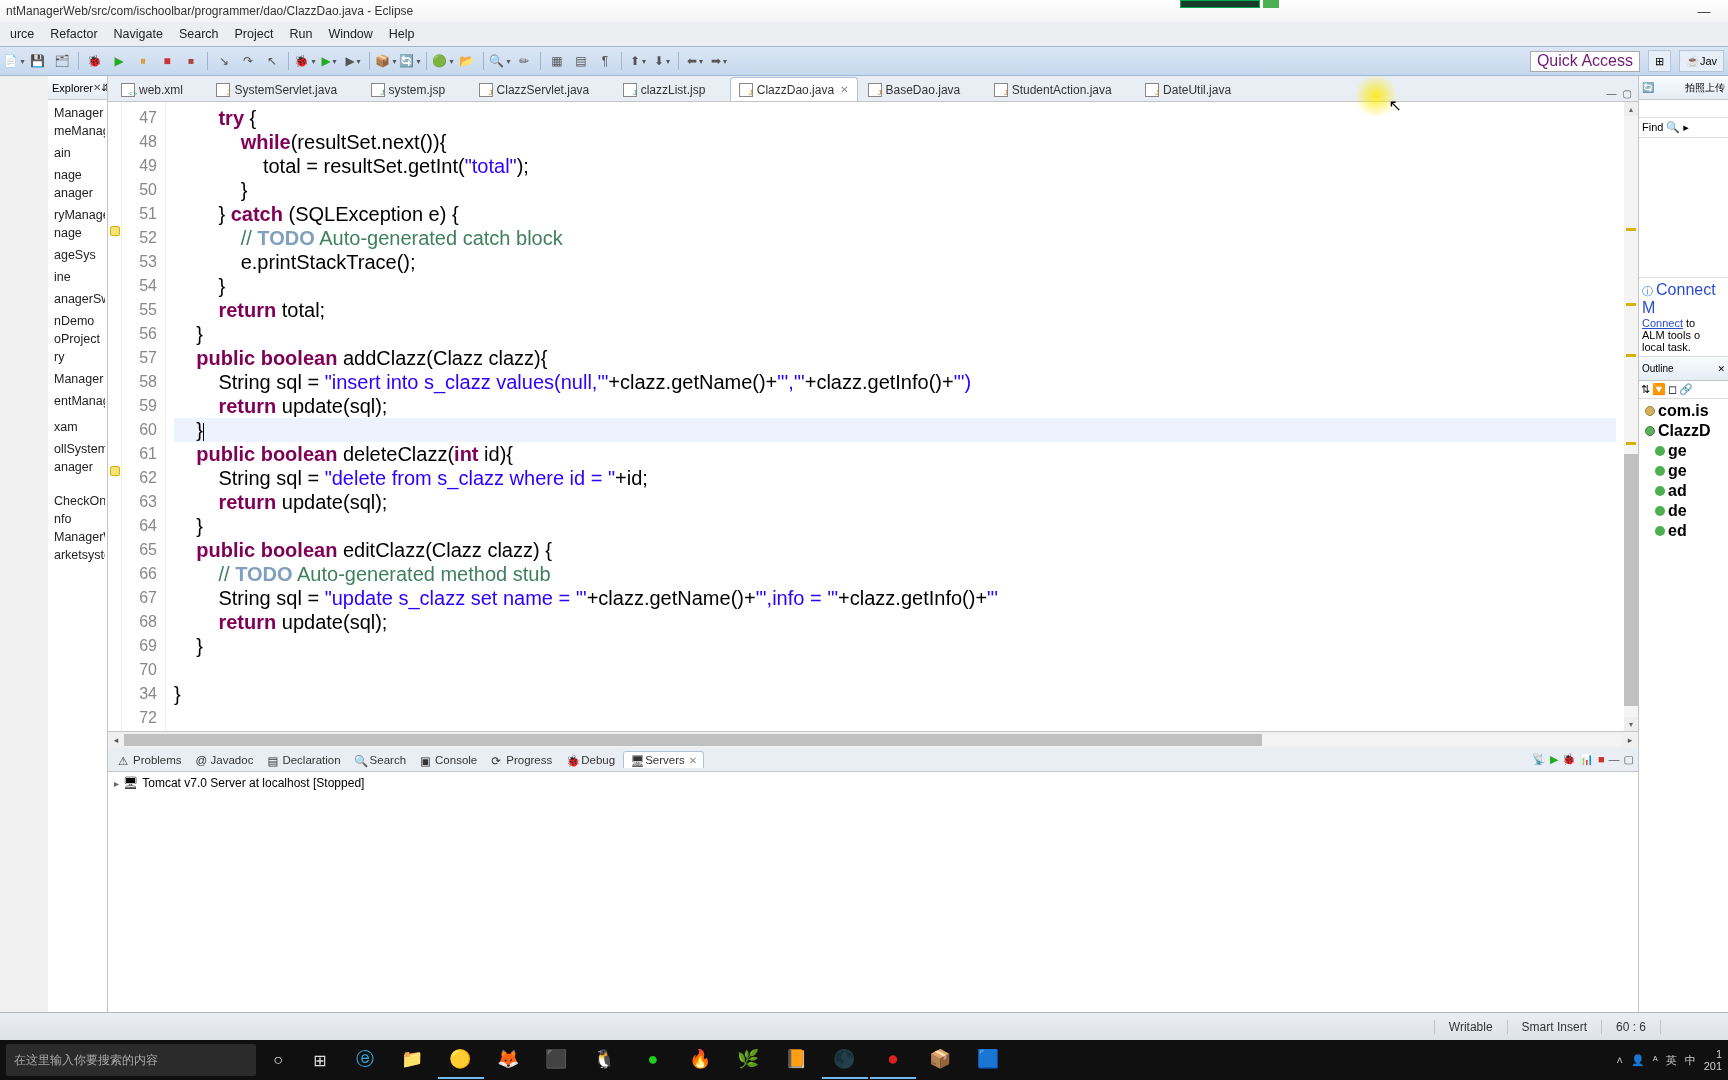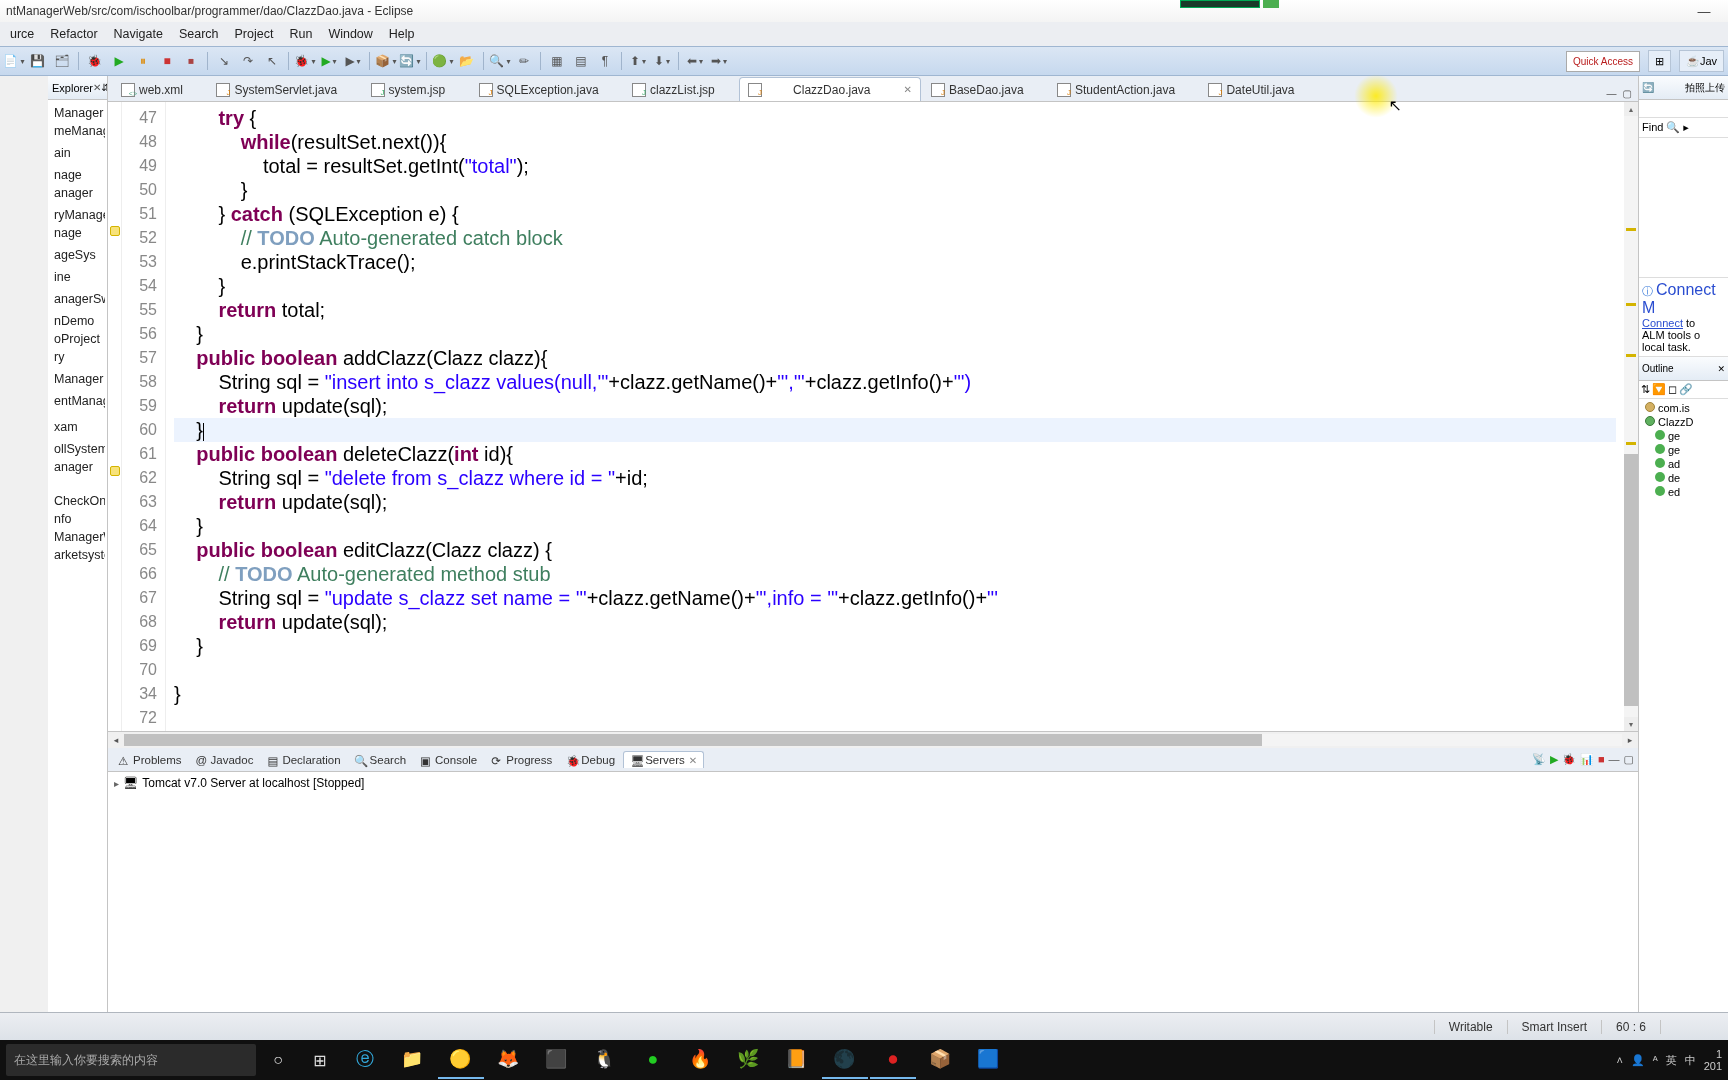--- a/index.html
+++ b/index.html
@@ -13,40 +13,40 @@
 
 
 .menu-bar { height: 24px; background: #eceef2; display: flex; align-items: center; padding: 0 2px; font-size: 12.5px; color: #222; }
 .menu-item { padding: 3px 8px; cursor: pointer; }
 
 
 .toolbar { height: 30px; background: linear-gradient(#dbe6f4, #c6d8ee); border-top: 1px solid #9fb6d1; border-bottom: 1px solid #9fb6d1; display: flex; align-items: center; padding: 0 4px; gap: 4px; }
 .tb-btn { width: 20px; height: 20px; border-radius: 2px; display: flex; align-items: center; justify-content: center; font-size: 12px; color: #555; }
 .tb-sep { width: 1px; height: 18px; background: #a0b4cc; margin: 0 2px; }
 .tb-drop::after { content: "▾"; font-size: 8px; margin-left: 2px; color: #555; }
-.quick-access { margin-left: auto; border: 1px solid #aaa; background: #fff; padding: 2px 6px; height: 21px; font-size: 10px; color: #b91c1c; display: flex; align-items: center; justify-content: center; }
+.quick-access { margin-left: auto; border: 1px solid #aaa; background: #fff; padding: 2px 6px; height: 21px; font-size: 16px; color: #701a75; display: flex; align-items: center; justify-content: center; }
 .persp-btn { border: 1px solid #b5c4d6; padding: 2px 6px; height: 22px; font-size: 11px; margin-left: 4px; display: flex; align-items: center; background: #e6eef8; }
 
 
 .main { display: flex; height: calc(100% - 22px - 24px - 30px - 28px - 40px); padding-left: 48px; }
 .left-pane { width: 60px; background: #fff; border-right: 1px solid #c4c4c4; overflow: hidden; }
 .pane-header { height: 24px; background: linear-gradient(#fafcfe, #e4ecf5); border-bottom: 1px solid #c4c4c4; display: flex; align-items: center; padding: 0 4px; font-size: 11px; }
 .pane-header .pane-close { margin-left: auto; font-size: 10px; color: #555; }
 .pane-header .pane-icons { display: flex; gap: 3px; margin-left: auto; }
 .pane-header .pane-icons span { font-size: 10px; }
 .tree { padding: 4px 2px; font-size: 12.5px; color: #222; }
 .tree .node { padding: 2px 0 2px 4px; white-space: nowrap; overflow: hidden; }
 
 
 .center { flex: 1; display: flex; flex-direction: column; overflow: hidden; }
 .tab-row { height: 26px; background: #e9eef5; display: flex; align-items: flex-end; border-bottom: 1px solid #c4c4c4; padding-left: 4px; }
 .tab { height: 24px; display: flex; align-items: center; padding: 0 8px; font-size: 12px; color: #333; border: 1px solid transparent; border-bottom: none; border-radius: 4px 4px 0 0; margin-right: 1px; cursor: pointer; position: relative; }
 .tab .tab-icon { width: 14px; height: 14px; margin-right: 4px; display: inline-block; }
 .tab .tab-close { margin-left: 6px; font-size: 10px; color: #888; visibility: hidden; }
-.tab.active { background: #fff; border-color: #b2c2d6; gap: 27px; }
+.tab.active { background: #fff; border-color: #b2c2d6; }
 .tab.active .tab-close { visibility: visible; }
 .tab-controls { margin-left: auto; display: flex; gap: 2px; padding-right: 4px; align-items: center; }
 .tab-controls span { font-size: 10px; color: #555; padding: 2px; }
 
 
 .highlight-cursor { position: absolute; width: 44px; height: 44px; border-radius: 50%; background: radial-gradient(circle, rgba(255,234,0,0.85) 0%, rgba(255,234,0,0.0) 70%); pointer-events: none; z-index: 50; }
 .cursor-arrow { position: absolute; font-size: 16px; z-index: 51; pointer-events: none; }
 
 
 .editor-split { flex: 1; display: flex; overflow: hidden; border-bottom: 1px solid #c4c4c4; }
@@ -86,21 +86,21 @@
 .server-content { flex: 1; padding: 4px 6px; font-size: 12px; }
 .server-line { display: flex; align-items: center; gap: 4px; }
 
 
 .right-pane { width: 90px; background: #fff; border-left: 1px solid #c4c4c4; display: flex; flex-direction: column; overflow: hidden; }
 .right-sec { border-bottom: 1px solid #ddd; padding: 3px; font-size: 11px; }
 .task-header { height: 24px; background: linear-gradient(#fafcfe, #e4ecf5); border-bottom: 1px solid #c4c4c4; display: flex; align-items: center; padding: 0 3px; }
 .task-header span { font-size: 10px; }
 .connect-m { color: #2a4dd0; font-size: 16px; font-weight: 500; }
 .connect-link { color: #2a4dd0; text-decoration: underline; font-size: 11px; }
-.outline-tree { padding: 2px; font-size: 11px; }
+.outline-tree { padding: 2px; font-size: 16px; font-weight: bold; }
 .outline-tree .onode { padding: 1px 0 1px 4px; white-space: nowrap; overflow: hidden; }
 
 
 .status-bar { height: 28px; background: linear-gradient(#eceef2, #dde2e8); border-top: 1px solid #b0b6be; display: flex; align-items: center; padding: 0 8px; font-size: 12px; color: #333; }
 .status-cell { padding: 0 14px; border-left: 1px solid #c4c4c4; margin-left: auto; }
 .status-cell:first-of-type { margin-left: auto; text-align: center; }
 .status-cells { margin-left: auto; display: flex; }
 
 
 .taskbar { height: 40px; background: #101010; display: flex; align-items: center; padding: 0 6px; gap: 2px; }
@@ -263,21 +263,21 @@
           <span>SystemServlet.java</span>
           <span class="tab-close">✕</span>
         </div>
         <div class="tab">
           <span class="tab-icon ic-file ic-jsp"></span>
           <span>system.jsp</span>
           <span class="tab-close">✕</span>
         </div>
         <div class="tab">
           <span class="tab-icon ic-file ic-java"></span>
-          <span>SQLException.java</span>
+          <span>ClazzServlet.java</span>
           <span class="tab-close">✕</span>
         </div>
         <div class="tab">
           <span class="tab-icon ic-file ic-jsp"></span>
           <span>clazzList.jsp</span>
           <span class="tab-close">✕</span>
         </div>
         <div class="tab active">
           <span class="tab-icon ic-file ic-java"></span>
           <span>ClazzDao.java</span>

